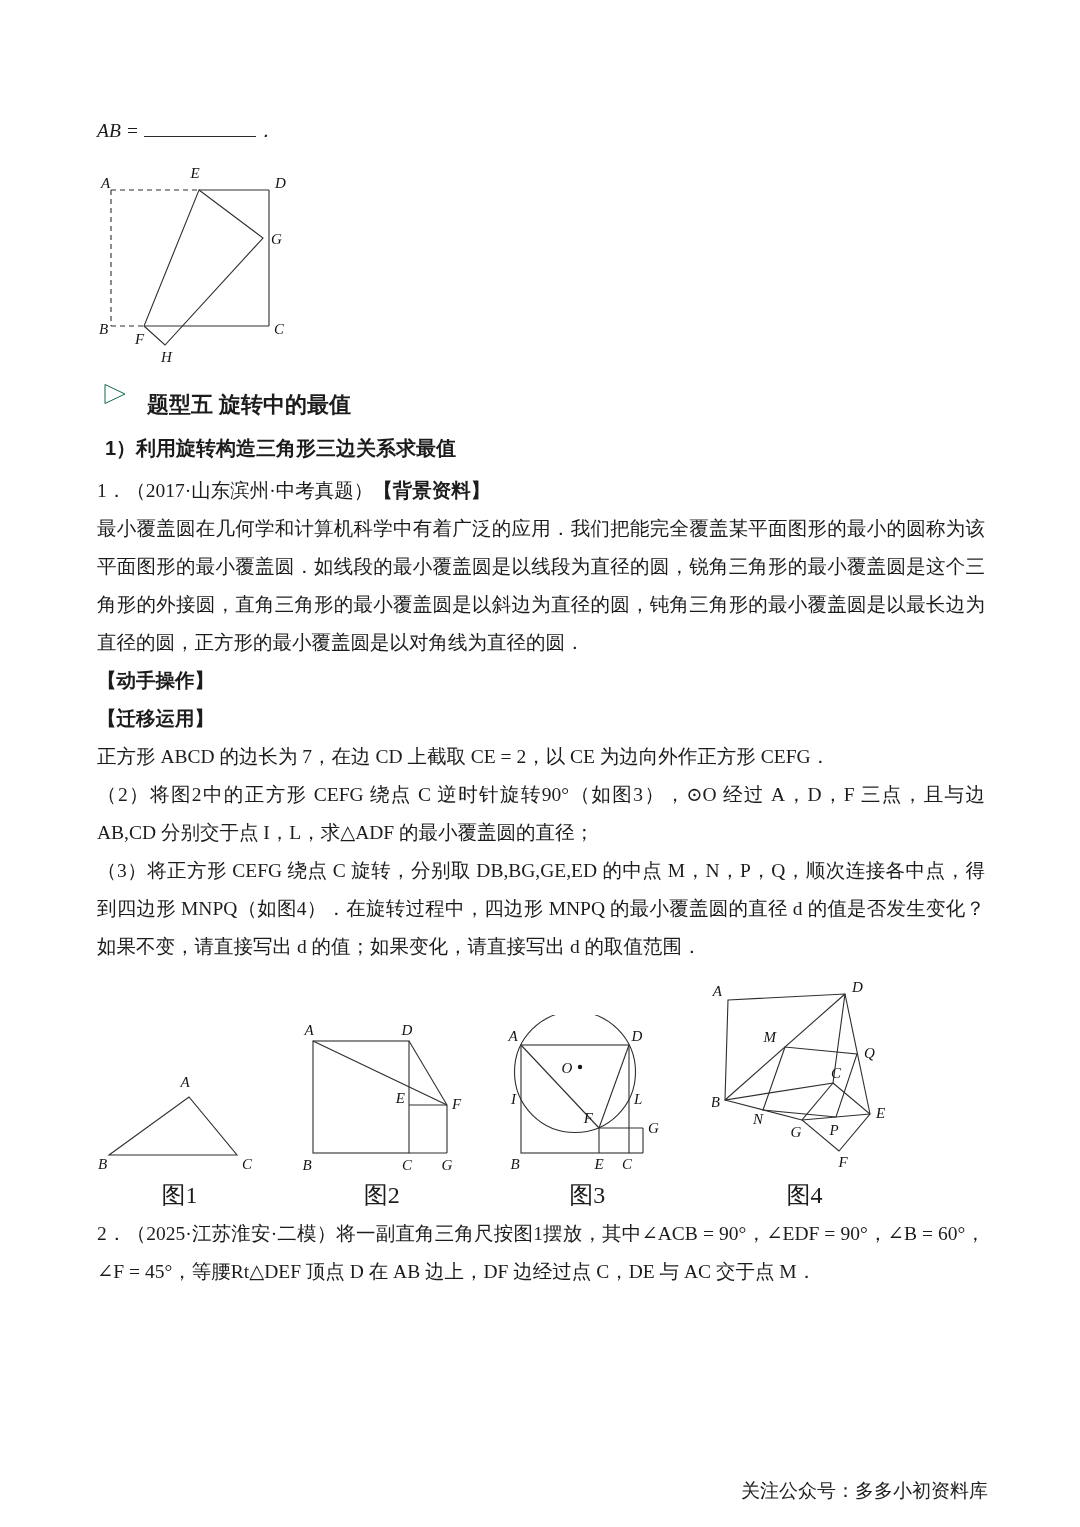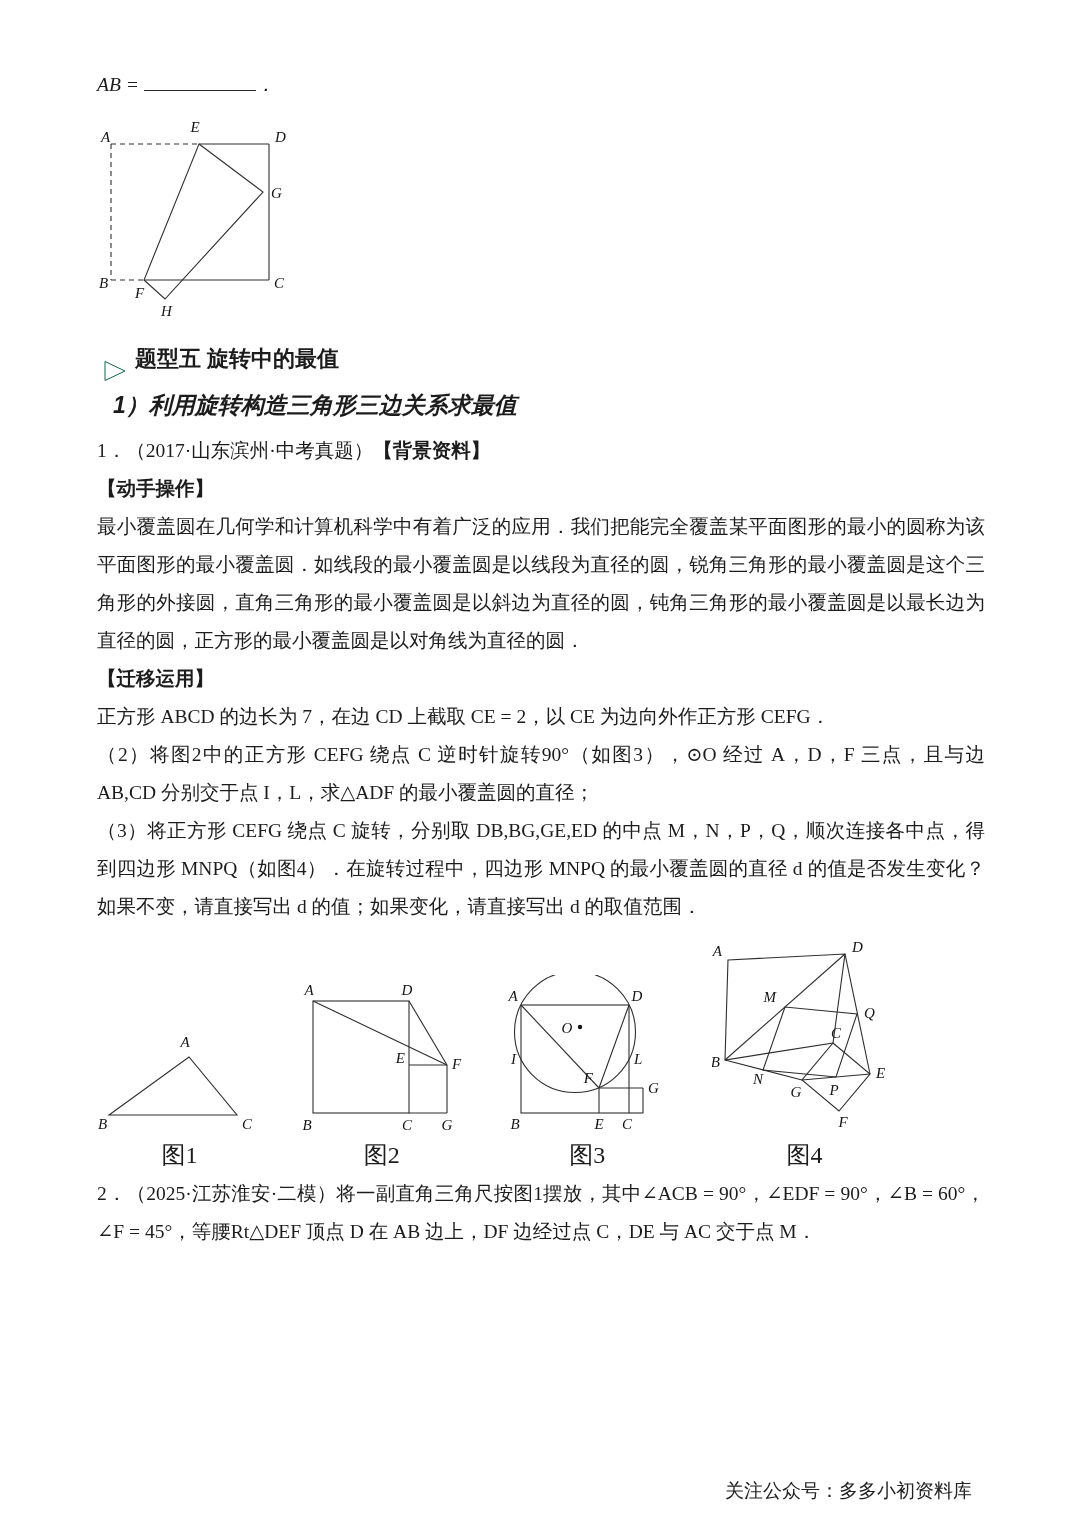--- a/index.html
+++ b/index.html
@@ -1,45 +1,45 @@
 <!DOCTYPE html>
 <html><head>
 <meta charset="utf-8">
 <style>
   html,body{margin:0;padding:0;background:#ffffff;}
   body{
     width:1080px;height:1527px;overflow:hidden;position:relative;
     font-family:"Liberation Serif","DejaVu Serif",serif;
     color:#1c1c1c;font-size:19.5px;line-height:1.95;
   }
-  .content{padding:66px 95px 0 97px;}
+  .content{padding:112px 95px 0 97px;}
   .blank-line{font-style:italic;margin-bottom:8px;}
   .blank{display:inline-block;width:112px;border-bottom:1.6px solid #2a2a2a;height:1em;vertical-align:baseline;}
   .fig-top-wrap{margin:6px 0 14px 0;}
-  .section-header{display:flex;align-items:flex-end;gap:8px;margin:14px 0 2px 0;}
+  .section-header{display:flex;align-items:flex-start;gap:20px;margin:14px 0 2px 0;}
   .section-header .title{font-family:"Liberation Sans","DejaVu Sans",sans-serif;font-weight:bold;font-size:22px;}
-  .sub-header{font-family:"Liberation Sans","DejaVu Sans",sans-serif;font-weight:bold;font-size:23px;margin:2px 0 4px 16px;font-style:italic;}
+  .sub-header{font-family:"Liberation Sans","DejaVu Sans",sans-serif;font-weight:bold;font-size:20px;margin:2px 0 4px 8px;}
   .para{text-align:justify;margin:0;}
   .tag{font-weight:600;}
   .num-head .tag{font-weight:600;margin-top:36px;}
   svg{display:block;}
   svg line, svg polyline, svg polygon, svg rect, svg path, svg circle.shape{
     stroke:#2e2e2e;stroke-width:1.1;fill:none;
   }
   .dashed{stroke-dasharray:5 4;}
   .pt-label{
     font-family:"Liberation Serif","DejaVu Serif",serif;
     font-style:italic;font-size:15px;fill:#141414;stroke:none;
   }
   .figure-row{display:flex;justify-content:space-between;align-items:flex-end;width:800px;margin:14px 0 2px 0;}
   .figure-cell{display:flex;flex-direction:column;align-items:center;}
   .caption{font-size:24px;line-height:1.4;margin-top:4px;font-style:normal;}
   .problem2{margin-top:0;}
   .footer{
-    position:absolute;right:108px;bottom:18px;font-size:19px;color:#222;
+    position:absolute;right:92px;bottom:18px;font-size:19px;color:#222;
   }
 </style>
 </head>
 <body>
 
 <div class="content">
 
   <div class="blank-line">
     <span>AB =</span>
     <span class="blank"></span><span>．</span>
@@ -74,22 +74,22 @@
       <polygon points="1,3 14,10 1,17" style="stroke:none" fill="#e49a2f"></polygon>
       <polygon points="8,0.5 28,10 8,19.5" style="stroke:#0d6b44;stroke-width:1" fill="#1f9d63"></polygon>
     </svg>
     <span class="title">题型五 旋转中的最值</span>
   </div>
   <div class="sub-header">1）利用旋转构造三角形三边关系求最值</div>
 
   <div class="para num-head">
     <span>1．（2017·山东滨州·中考真题）</span><span class="tag">【背景资料】</span>
   </div>
+  <div class="para">最小覆盖圆在几何学和计算机科学中有着广泛的应用．我们把能完全覆盖某平面图形的最小的圆称为该平面图形的最小覆盖圆．如线段的最小覆盖圆是以线段为直径的圆，锐角三角形的最小覆盖圆是这个三角形的外接圆，直角三角形的最小覆盖圆是以斜边为直径的圆，钝角三角形的最小覆盖圆是以最长边为直径的圆，正方形的最小覆盖圆是以对角线为直径的圆．</div>
   <div class="para tag">【动手操作】</div>
-  <div class="para">最小覆盖圆在几何学和计算机科学中有着广泛的应用．我们把能完全覆盖某平面图形的最小的圆称为该平面图形的最小覆盖圆．如线段的最小覆盖圆是以线段为直径的圆，锐角三角形的最小覆盖圆是这个三角形的外接圆，直角三角形的最小覆盖圆是以斜边为直径的圆，钝角三角形的最小覆盖圆是以最长边为直径的圆，正方形的最小覆盖圆是以对角线为直径的圆．</div>
   <div class="para tag">【迁移运用】</div>
   <div class="para">正方形 ABCD 的边长为 7，在边 CD 上截取 CE = 2，以 CE 为边向外作正方形 CEFG．</div>
   <div class="para">（2）将图2中的正方形 CEFG 绕点 C 逆时针旋转90°（如图3），⊙O 经过 A，D，F 三点，且与边 AB,CD 分别交于点 I，L，求△ADF 的最小覆盖圆的直径；</div>
   <div class="para">（3）将正方形 CEFG 绕点 C 旋转，分别取 DB,BG,GE,ED 的中点 M，N，P，Q，顺次连接各中点，得到四边形 MNPQ（如图4）．在旋转过程中，四边形 MNPQ 的最小覆盖圆的直径 d 的值是否发生变化？如果不变，请直接写出 d 的值；如果变化，请直接写出 d 的取值范围．</div>
 
   <div class="figure-row">
 
     <div class="figure-cell">
       <svg width="165" height="118" viewBox="0 0 165 118">
         <polygon points="12,98 140,98 92,40"></polygon>

